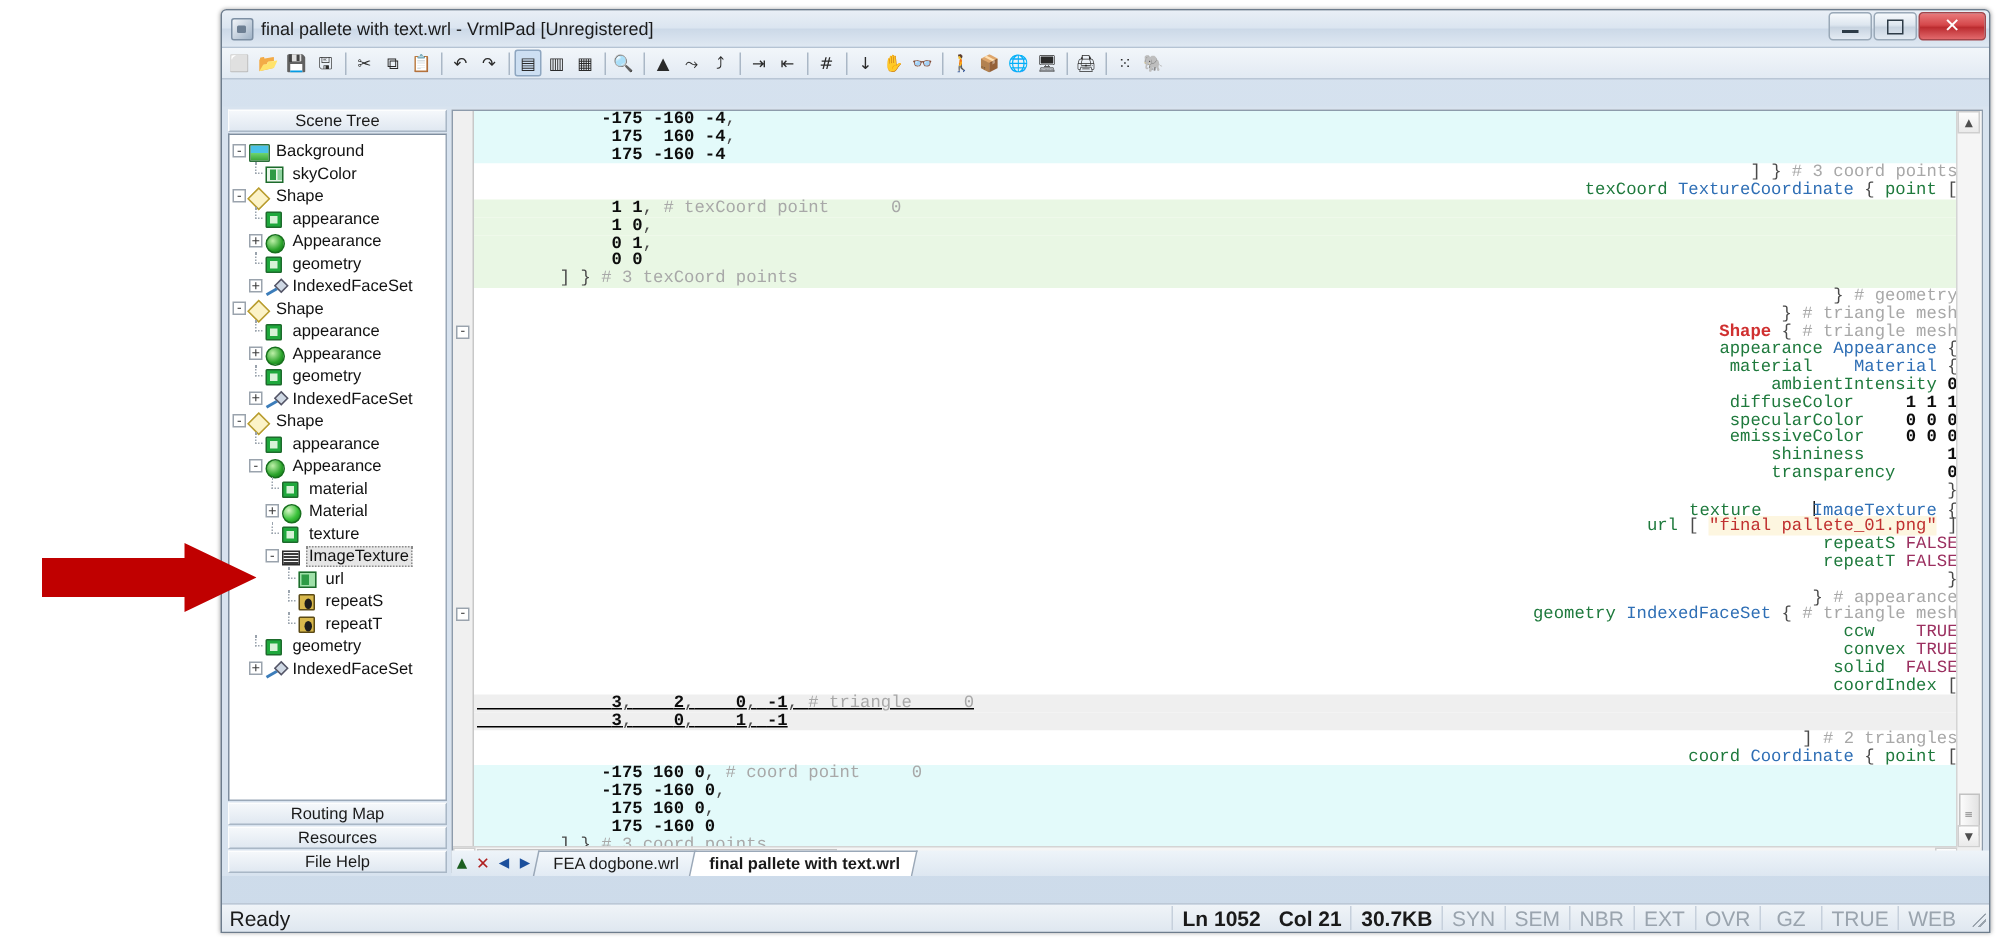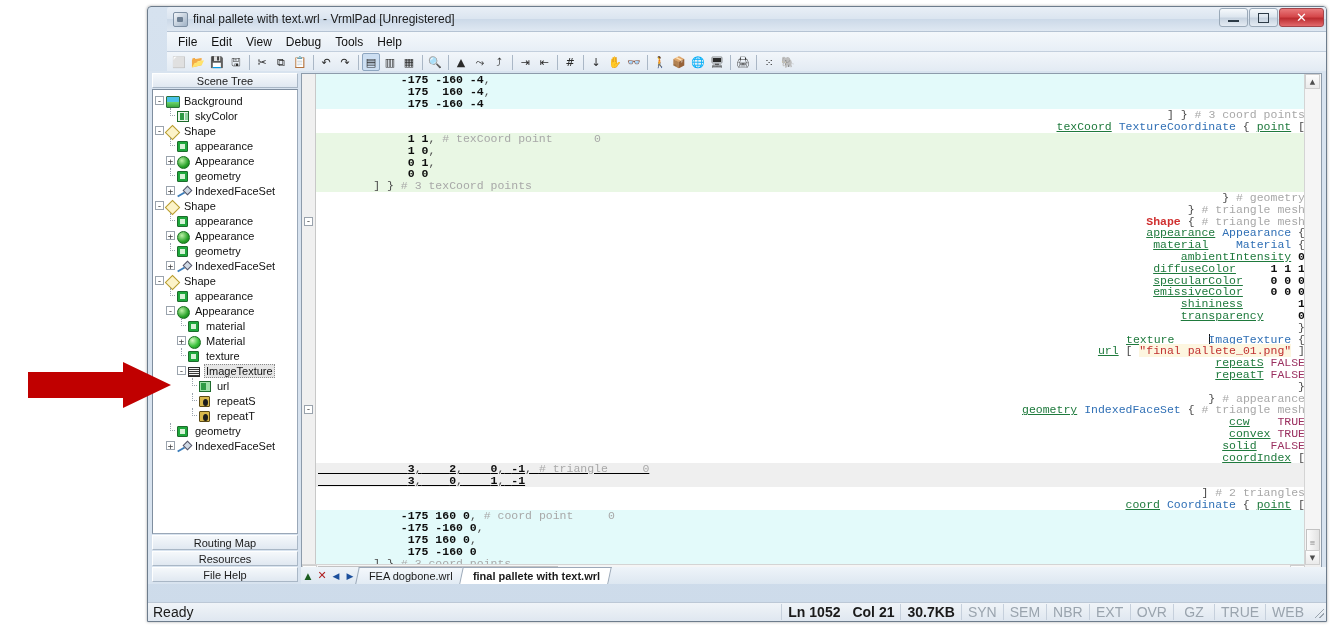--- a/index.html
+++ b/index.html
@@ -9,21 +9,20 @@
     position:relative;
   }
   
   #app-window{
     position:absolute;left:147px;top:6px;width:1180px;height:616px;
     border:1px solid #6d7c8c;
     background:linear-gradient(to bottom,#d6e2ef 0%,#cddbea 100%);
     box-shadow:0 0 3px rgba(0,0,0,.35);
     box-sizing:border-box;
     border-radius:4px 4px 0 0;
-    padding-left:19px;
   }
   
   #titlebar{
     height:24px;position:relative;
     background:linear-gradient(to bottom,#e9eff6 0%,#dbe5f0 48%,#ccd9e8 52%,#dfe8f2 100%);
     border-bottom:1px solid #b5c3d3;
     border-radius:3px 3px 0 0;
     display:flex;align-items:center;
   }
   #titlebar .tb-icon{
@@ -156,21 +155,21 @@
     font-family:"Liberation Mono","DejaVu Sans Mono",monospace;
     font-size:11.5px;line-height:11.8px;white-space:pre;
   }
   .ln{height:11.8px;padding-left:2px;}
   .hl-cyan{background:#e3fafa;}
   .hl-green{background:#e9f7e4;}
   .hl-grey{background:#efefef;text-decoration:underline;}
   .hl-white{background:#ffffff;text-align:right;}
   .k-num{color:#0d0d0d;font-weight:bold;}
   .k-com{color:#a8a8a8;}
-  .k-field{color:#1f7a3d;text-decoration:underline;}
+  .k-field{color:#1f7a3d;}
   .k-node{color:#2f6fb5;}
   .k-shape{color:#d03030;font-weight:bold;}
   .k-bool{color:#9b3060;}
   .k-str{color:#c03030;}
   .k-punc{color:#4a4a4a;}
   .k-hl-str{background:#fdf6e0;}
   .caret{display:inline-block;width:0;border-left:1.5px solid #1a1a1a;height:10px;vertical-align:-1px;margin-right:-1.5px;}
 
   
   .sb-v{
@@ -259,28 +258,20 @@
         </div>
       <div class="win-btn">
           <div class="maxbox"></div>
         </div>
       <div class="win-btn close">
           <span class="gl">✕</span>
         </div>
     </div>
   </div>
 
-  <div id="menubar">
-    <div class="mi">File</div>
-    <div class="mi">Edit</div>
-    <div class="mi">View</div>
-    <div class="mi">Debug</div>
-    <div class="mi">Tools</div>
-    <div class="mi">Help</div>
-  </div>
 
   <div id="toolbar">
       <div class="tbi">⬜</div>
       <div class="tbi">📂</div>
       <div class="tbi">💾</div>
       <div class="tbi">🖫</div>
       <div class="tb-sep"></div>
       <div class="tbi">✂</div>
       <div class="tbi">⧉</div>
       <div class="tbi">📋</div>

